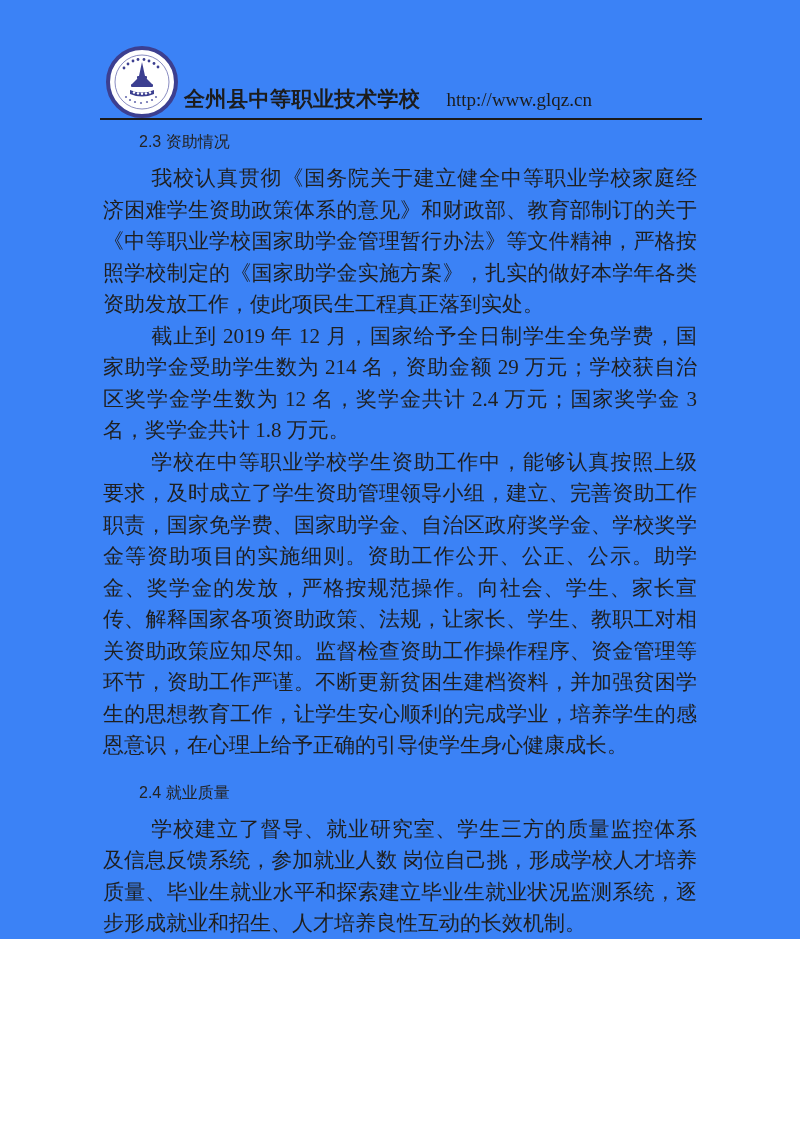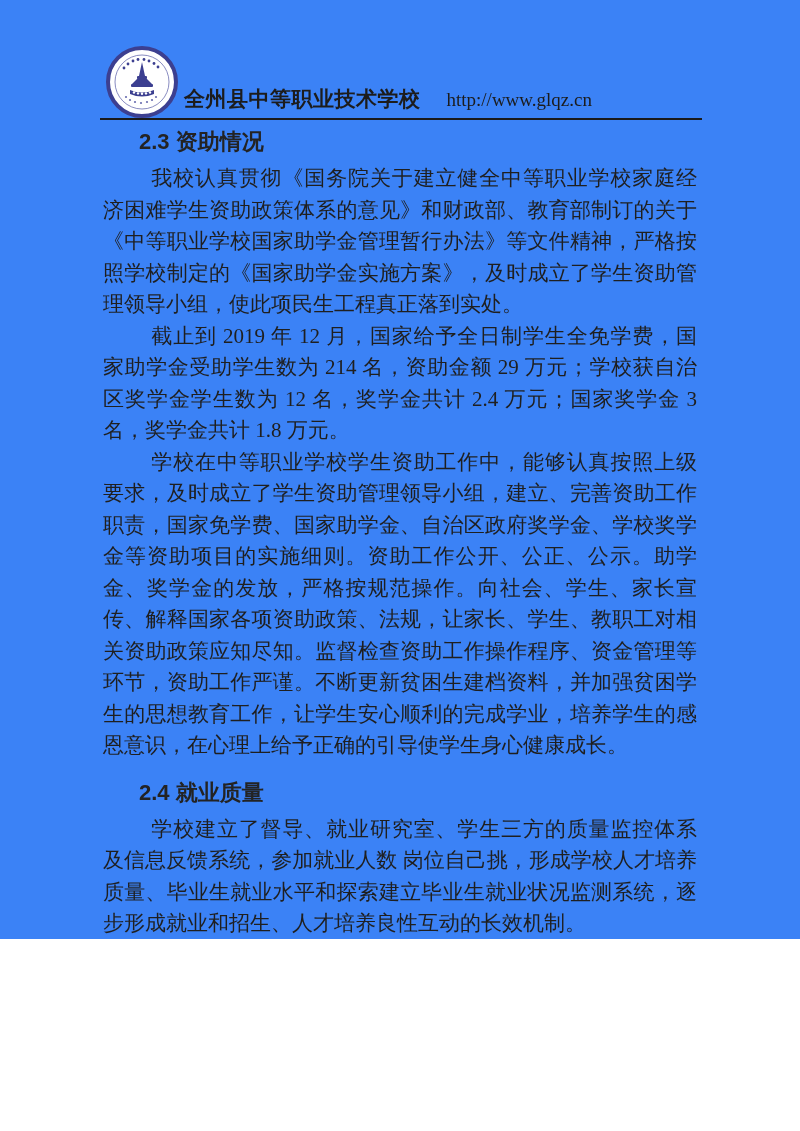--- a/index.html
+++ b/index.html
@@ -51,22 +51,22 @@
   }
   
   .docbody {
     position: absolute;
     top: 127px;
     left: 103px;
     width: 594px;
   }
   .sec-heading {
     font-family: "Liberation Sans", "DejaVu Sans", sans-serif;
-    font-weight: 700;
-    font-size: 22px;
+    font-weight: 400;
+    font-size: 16px;
     line-height: 30px;
     color: #232323;
     margin: 0 0 6px 36px;
   }
   .sec-heading + .sec-heading,
   .body-para + .sec-heading { margin-top: 16px; }
   .body-para {
     font-size: 21px;
     line-height: 31.5px;
     text-align: justify;
@@ -140,21 +140,21 @@
     <div class="hdr-text">
       <span class="school">全州县中等职业技术学校</span>
       <span class="url">http://www.glqz.cn</span>
     </div>
   </header>
 
   <div class="rule"></div>
 
   <main class="docbody">
       <h2 class="sec-heading">2.3 资助情况</h2>
-      <p class="body-para">我校认真贯彻《国务院关于建立健全中等职业学校家庭经济困难学生资助政策体系的意见》和财政部、教育部制订的关于《中等职业学校国家助学金管理暂行办法》等文件精神，严格按照学校制定的《国家助学金实施方案》，及时成立了学生资助管理领导小组，使此项民生工程真正落到实处。</p>
+      <p class="body-para">我校认真贯彻《国务院关于建立健全中等职业学校家庭经济困难学生资助政策体系的意见》和财政部、教育部制订的关于《中等职业学校国家助学金管理暂行办法》等文件精神，严格按照学校制定的《国家助学金实施方案》，扎实的做好本学年各类资助发放工作，使此项民生工程真正落到实处。</p>
       <p class="body-para">截止到 2019 年 12 月，国家给予全日制学生全免学费，国家助学金受助学生数为 214 名，资助金额 29 万元；学校获自治区奖学金学生数为 12 名，奖学金共计 2.4 万元；国家奖学金 3 名，奖学金共计 1.8 万元。</p>
       <p class="body-para">学校在中等职业学校学生资助工作中，能够认真按照上级要求，及时成立了学生资助管理领导小组，建立、完善资助工作职责，国家免学费、国家助学金、自治区政府奖学金、学校奖学金等资助项目的实施细则。资助工作公开、公正、公示。助学金、奖学金的发放，严格按规范操作。向社会、学生、家长宣传、解释国家各项资助政策、法规，让家长、学生、教职工对相关资助政策应知尽知。监督检查资助工作操作程序、资金管理等环节，资助工作严谨。不断更新贫困生建档资料，并加强贫困学生的思想教育工作，让学生安心顺利的完成学业，培养学生的感恩意识，在心理上给予正确的引导使学生身心健康成长。</p>
       <h2 class="sec-heading">2.4 就业质量</h2>
       <p class="body-para">学校建立了督导、就业研究室、学生三方的质量监控体系及信息反馈系统，参加就业人数 岗位自己挑，形成学校人才培养质量、毕业生就业水平和探索建立毕业生就业状况监测系统，逐步形成就业和招生、人才培养良性互动的长效机制。</p>
     </main>
 
   <footer class="ftr">
     <span>8 / 38</span>
   </footer>
 

